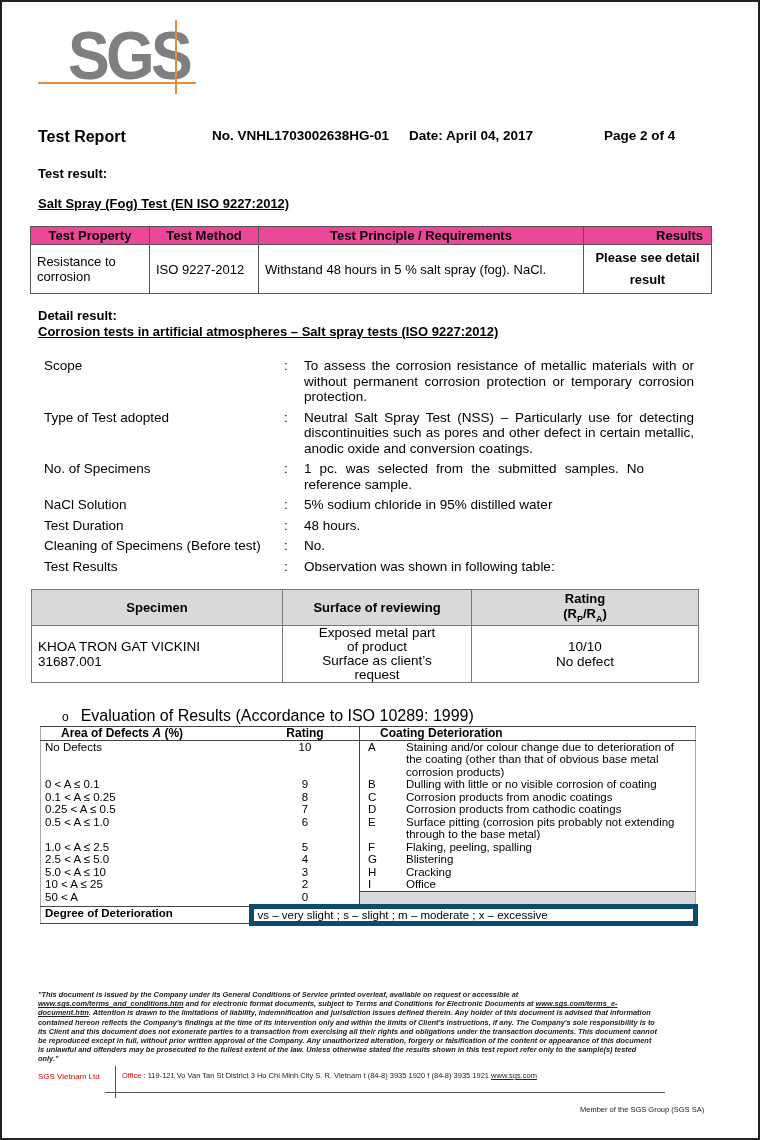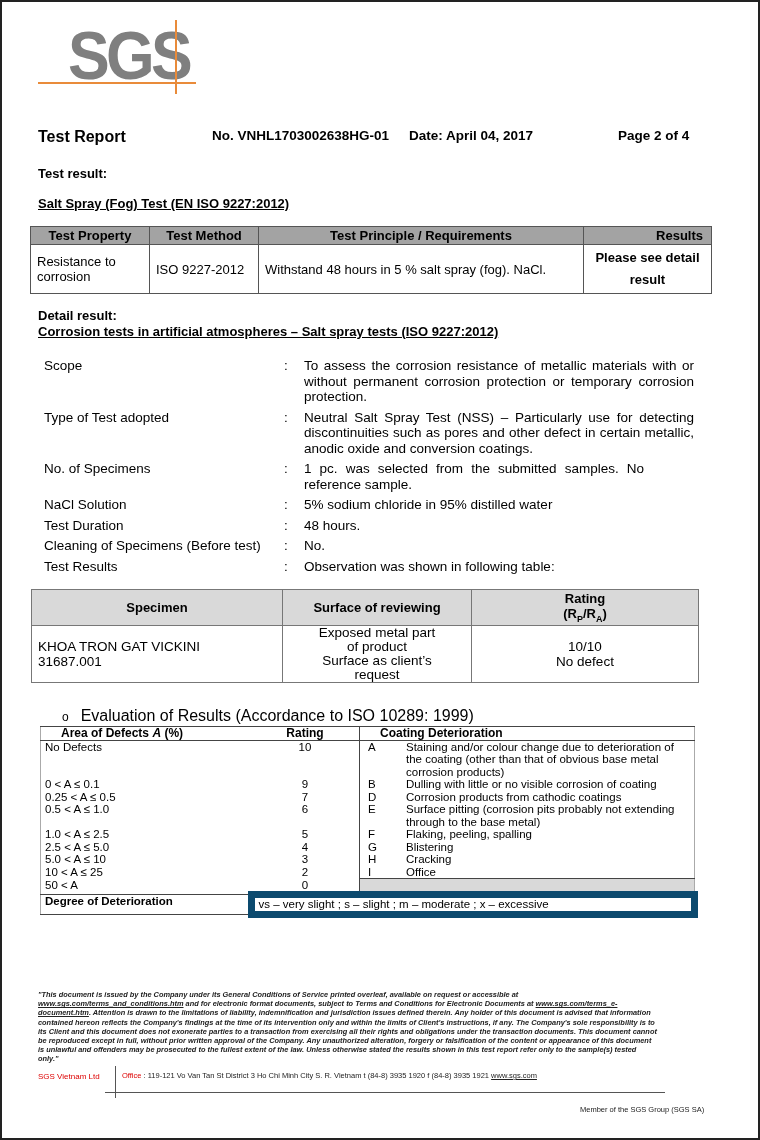--- a/index.html
+++ b/index.html
@@ -13,21 +13,21 @@
   .logo-hline { position:absolute; left:0; top:62px; width:158px; height:2px; background:#e98b3a; }
   .logo-vline { position:absolute; left:137px; top:0; width:2px; height:74px; background:#e98b3a; }
 
   .title { left:38px; top:128px; font-size:16px; font-weight:bold; }
   .hdr { top:128px; font-size:13.5px; font-weight:bold; }
   .h-bold { font-size:13px; font-weight:bold; }
   .u { text-decoration:underline; }
 
   table { border-collapse:collapse; position:absolute; }
   .t1 { left:30px; top:226px; width:682px; font-size:13px; }
-  .t1 th { background:#a3a3a3; font-weight:bold; border:1px solid #555; padding:1px 4px; height:15px; font-size:13px; }
+  .t1 th { background:#ec4899; font-weight:bold; border:1px solid #555; padding:1px 4px; height:15px; font-size:13px; }
   .t1 td { border:1px solid #555; padding:2px 6px; height:42px; vertical-align:middle; }
 
   .detail { left:44px; top:358px; width:650px; font-size:13.5px; }
   .drow { display:flex; margin-bottom:5px; line-height:15.5px; }
   .dlabel { width:240px; flex:none; }
   .dcolon { width:20px; flex:none; }
   .dval { flex:1; text-align:justify; }
 
   .t2 { left:31px; top:589px; width:668px; font-size:13.5px; }
   .t2 th { background:#d9d9d9; border:1px solid #777; font-weight:bold; height:30px; text-align:center; font-size:13px; }
@@ -38,21 +38,21 @@
   .eval-h .bullet { font-size:12px; margin-right:12px; }
 
   .t3 { left:40px; top:726px; width:658px; font-size:11.5px; line-height:12.5px; }
   .t3 th { text-align:left; font-weight:bold; border-bottom:1px solid #444; border-top:1px solid #444; padding:0 20px; font-size:12px; }
   .t3 td { vertical-align:top; padding:0 4px; }
   .t3 .c1 { width:170px; }
   .t3 .c2 { width:68px; text-align:center; border-right:1px solid #444; }
   .t3 .c3 { width:30px; padding-left:8px; }
   .t3 .gray { background:#d9d9d9; border-top:1px solid #444; border-bottom:1px solid #444; }
   .t3 .deg { font-weight:bold; border-top:1px solid #444; border-bottom:1px solid #444; }
-  .t3 .degv { border:7px solid #0c4a6e; }
+  .t3 .degv { border:5px solid #0c4a6e; }
   .t3 { border:1px solid #aaa; }
 
   .disclaimer { left:38px; top:990px; width:620px; font-size:7.4px; font-style:italic; line-height:9.2px; font-weight:bold; color:#222; }
   .disclaimer a { color:#222; text-decoration:underline; }
   .foot-co { left:38px; top:1072px; font-size:8px; color:#d00; }
   .foot-vline { left:115px; top:1066px; width:1px; height:32px; background:#555; }
   .foot-hline { left:105px; top:1092px; width:560px; height:1px; background:#555; }
   .foot-addr { left:122px; top:1071px; font-size:7.5px; line-height:9px; color:#222; }
   .red { color:#d00; }
   .member { left:580px; top:1105px; font-size:7.5px; color:#222; }
@@ -64,21 +64,21 @@
 
 <div class="abs logo">
   <span class="logo-text">SGS</span>
   <div class="logo-hline"></div>
   <div class="logo-vline"></div>
 </div>
 
 <div class="abs title">Test Report</div>
 <div class="abs hdr" style="left:212px;">No. VNHL1703002638HG-01</div>
 <div class="abs hdr" style="left:409px;">Date: April 04, 2017</div>
-<div class="abs hdr" style="left:604px;margin-left:14px;">Page 2 of 4</div>
+<div class="abs hdr" style="left:604px;">Page 2 of 4</div>
 
 <div class="abs h-bold" style="left:38px; top:166px;">Test result:</div>
 <div class="abs h-bold u" style="left:38px; top:196px;">Salt Spray (Fog) Test (EN ISO 9227:2012)</div>
 
 <table class="t1">
   <tbody>
       <tr>
     <th style="width:110px">Test Property</th>
     <th style="width:100px">Test Method</th>
     <th>Test Principle / Requirements</th>
@@ -180,20 +180,26 @@
         <td class="c3">A</td>
         <td>Staining and/or colour change due to deterioration of the coating (other than that of obvious base metal corrosion products)</td>
       </tr>
       <tr>
         <td class="c1">0 &lt; A ≤ 0.1</td>
         <td class="c2">9</td>
         <td class="c3">B</td>
         <td>Dulling with little or no visible corrosion of coating</td>
       </tr>
       <tr>
+        <td class="c1">0.1 &lt; A ≤ 0.25</td>
+        <td class="c2">8</td>
+        <td class="c3">C</td>
+        <td>Corrosion products from anodic coatings</td>
+      </tr>
+      <tr>
         <td class="c1">0.25 &lt; A ≤ 0.5</td>
         <td class="c2">7</td>
         <td class="c3">D</td>
         <td>Corrosion products from cathodic coatings</td>
       </tr>
       <tr>
         <td class="c1">0.5 &lt; A ≤ 1.0</td>
         <td class="c2">6</td>
         <td class="c3">E</td>
         <td>Surface pitting (corrosion pits probably not extending through to the base metal)</td>

